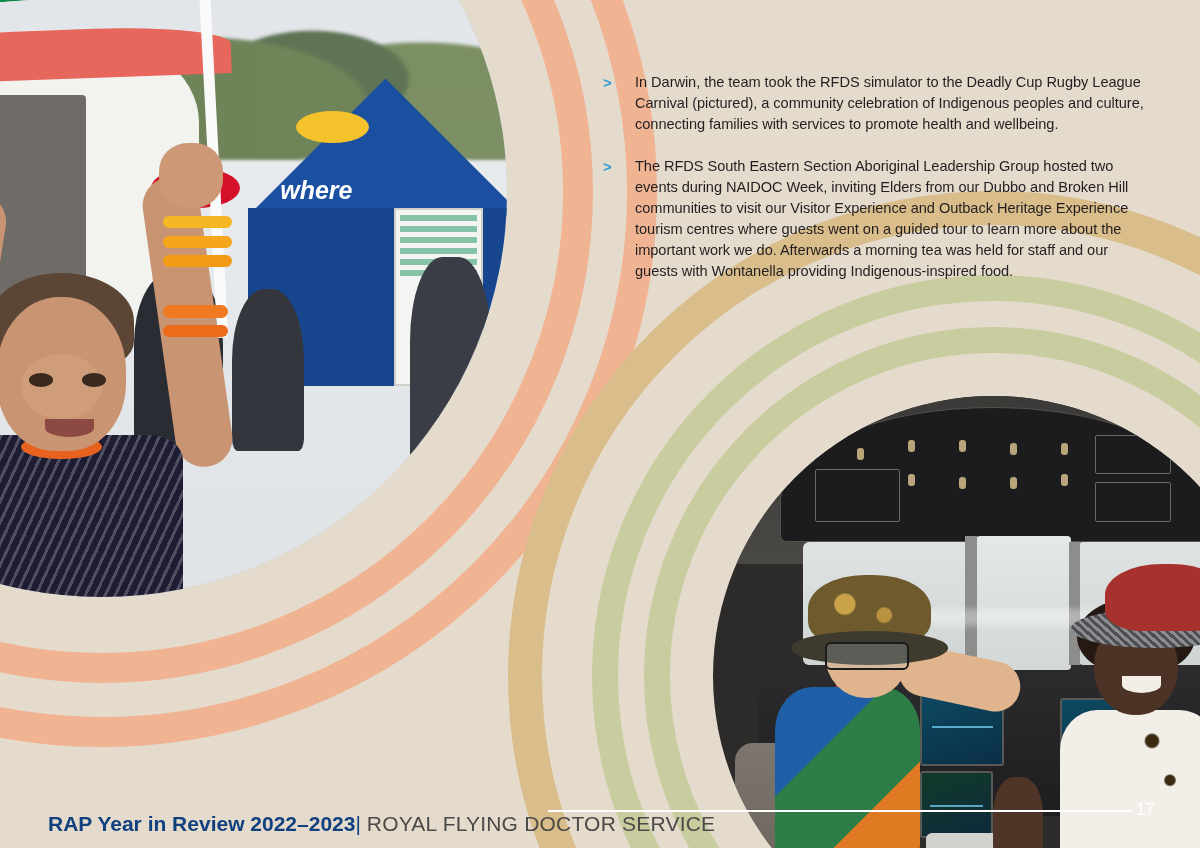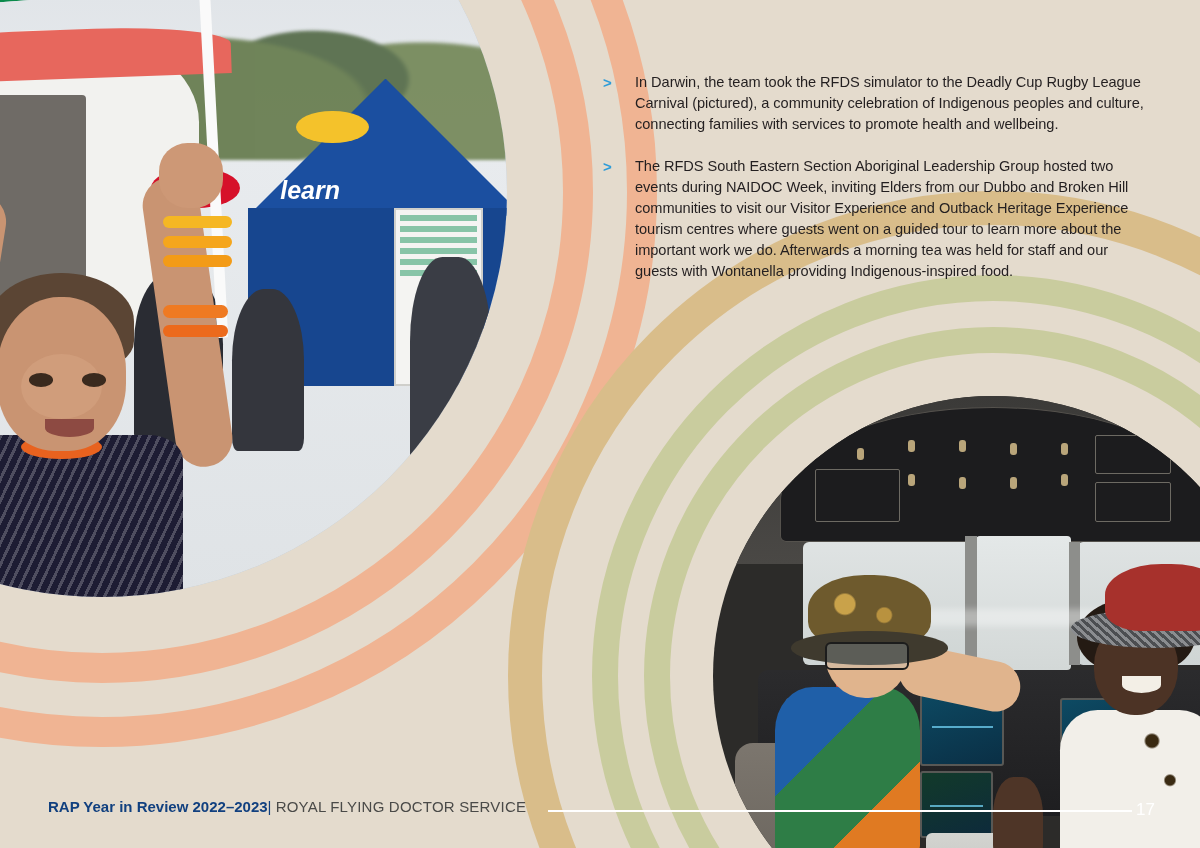--- a/index.html
+++ b/index.html
@@ -186,22 +186,22 @@
     width:32px; flex:0 0 32px;
   }
   .bullet-text {
     color:#231f20; font-size:14.6px; line-height:21px; letter-spacing:-0.05px;
     flex:1;
   }
 
   
   .footer { position:absolute; left:0; bottom:0; width:1200px; height:60px; }
   .footer-text {
-    position:absolute; left:48px; top:10px;
-    font-size:15px; white-space:nowrap;
+    position:absolute; left:48px; top:24px;
+    font-size:21px; white-space:nowrap;
   }
   .footer-text .bold { color:#11407f; font-weight:700; }
   .footer-text .sep  { color:#11407f; font-weight:400; }
   .footer-text .light{ color:#4a4a48; font-weight:400; letter-spacing:.2px; }
   .footer-rule {
     position:absolute; left:548px; top:22px; width:584px; height:1.6px;
     background:#ffffff;
   }
   .footer-page {
     position:absolute; left:1136px; top:12px;
@@ -237,21 +237,21 @@
     <div class="lp lp-trailer"></div>
     <div class="lp lp-awning"></div>
     <div class="lp lp-trailer-door"></div>
     <div class="lp lp-iga">
       <span>IGA</span>
     </div>
 
     <div class="lp lp-tent"></div>
     <div class="lp lp-tent-body"></div>
     <div class="lp lp-tent-logo"></div>
-    <div class="lp lp-tent-text">learn</div>
+    <div class="lp lp-tent-text">where</div>
     <div class="lp lp-board">
       <i></i>
         <i></i>
         <i></i>
         <i></i>
         <i></i>
         <i></i>
     </div>
 
     <div class="lp lp-crowd1"></div>

